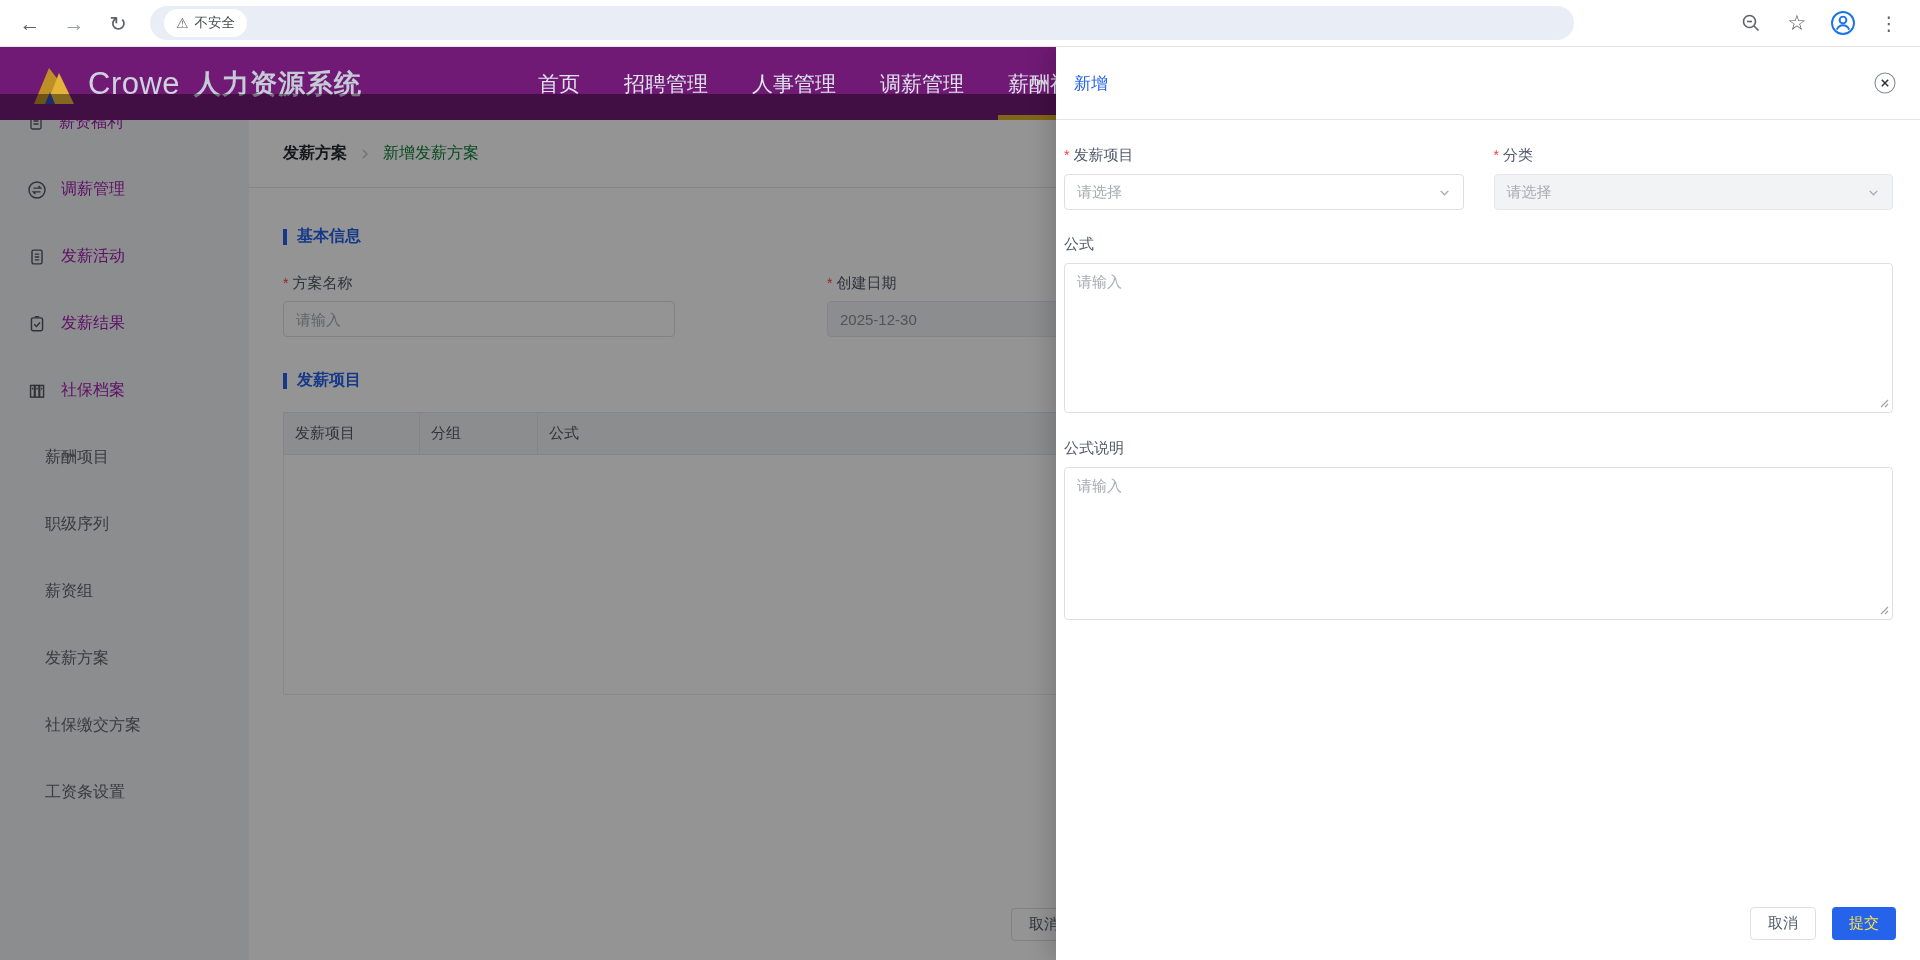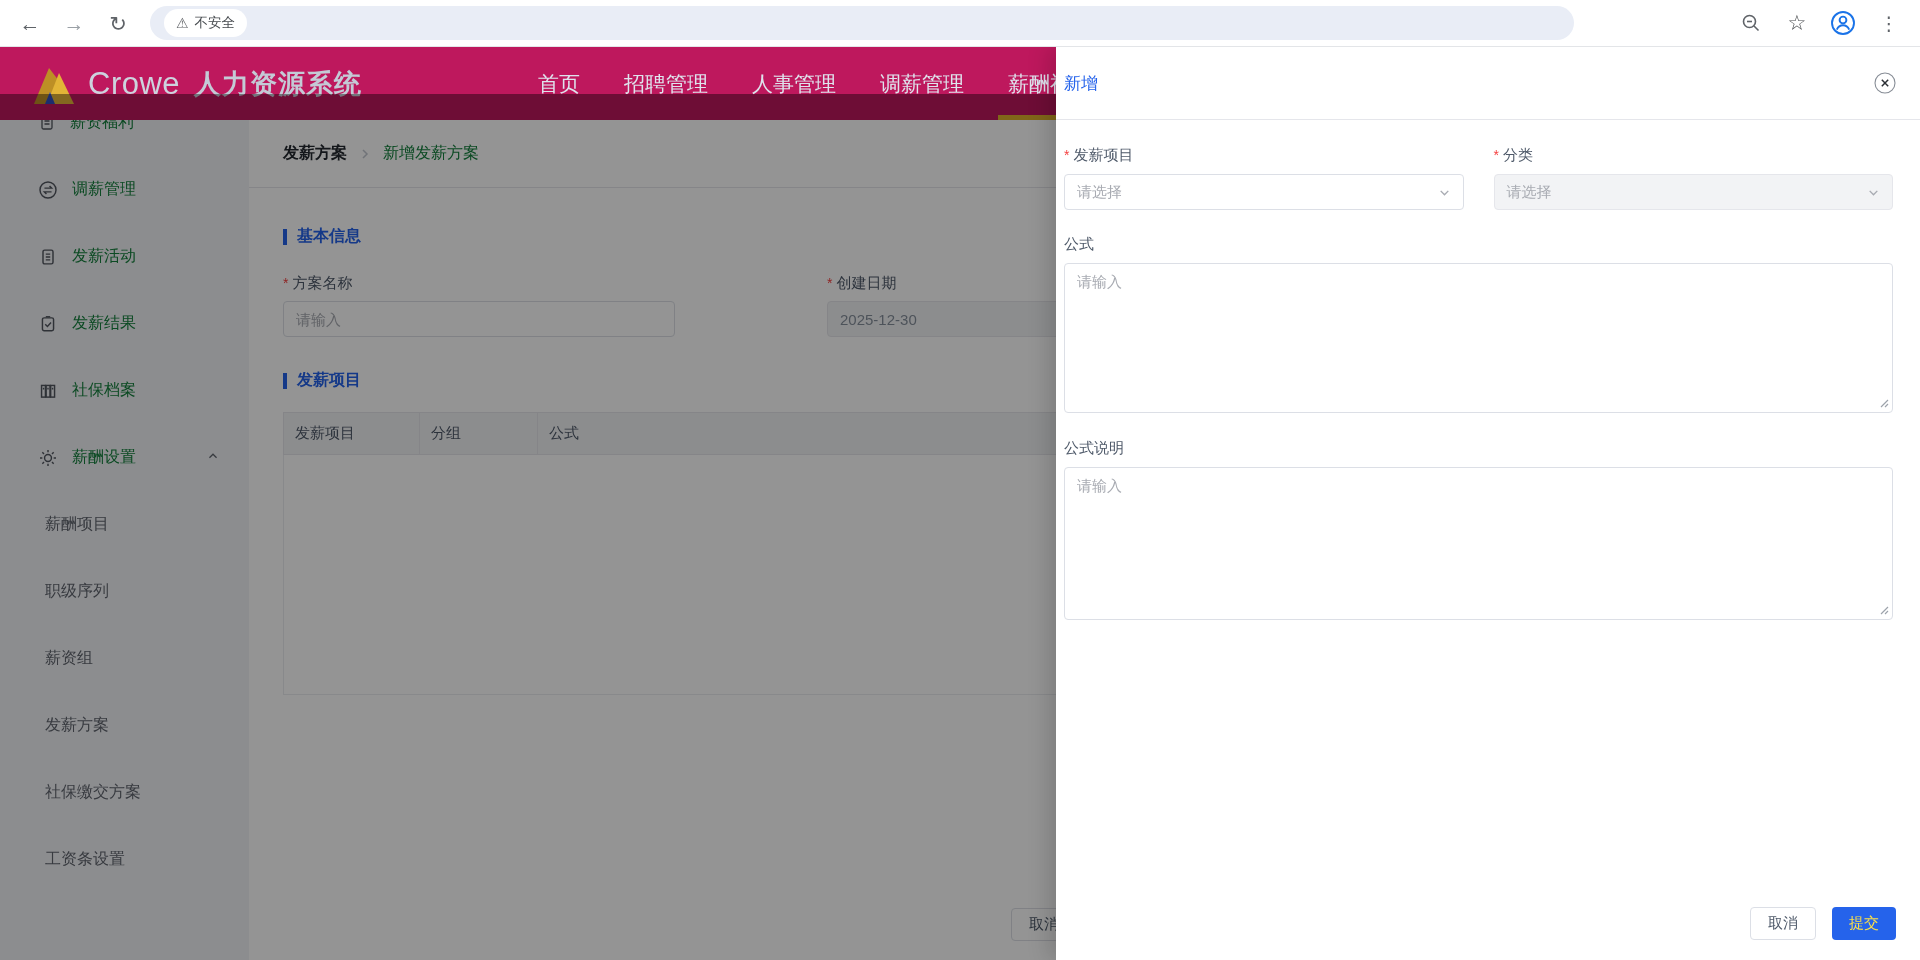--- a/index.html
+++ b/index.html
@@ -18,32 +18,32 @@
   .warn-glyph { font-size:14px; color:#5E6165; }
   .url-text { margin-left:14px; font-size:15.5px; color:#202124; white-space:nowrap; }
   .bb-right { display:flex; align-items:center; margin-left:auto; margin-right:10px; gap:4px; }
   .bb-icon { width:42px; display:flex; align-items:center; justify-content:center; cursor:pointer; }
   .star-glyph { font-size:21px; color:#44474A; }
   .dots-glyph { font-size:19px; color:#5F6368; }
 
   
   .app { position:absolute; top:47px; left:0; right:0; bottom:0; background:#fff; }
 
-  .topnav { position:absolute; top:0; left:0; right:0; height:73px; background:#be185d;
+  .topnav { position:absolute; top:0; left:0; right:0; height:73px; background:#701a75;
     display:flex; align-items:center; }
   .logo { margin-left:32px; display:flex; align-items:flex-end; }
   .brand { margin-left:12px; font-size:31px; color:#CDD3DE; letter-spacing:.5px; }
   .app-name { margin-left:14px; font-size:27px; font-weight:700; color:#C4CAD6; letter-spacing:1px; }
   .top-menu { display:flex; gap:44px; margin-left:176px; height:73px; }
   .menu-item { position:relative; display:flex; align-items:center; font-size:21px; color:#DFE3ED; cursor:pointer; white-space:nowrap; }
   .menu-item.active::after { content:""; position:absolute; left:-10px; right:-10px; bottom:0; height:5px; background:#DDB02B; }
 
   .sidebar { position:absolute; top:73px; left:0; width:249px; bottom:0; background:#F2F3F7; overflow:hidden; }
-  .side-item { height:67px; display:flex; align-items:center; padding-left:38px; gap:14px;
-    color:#15803d; font-size:16px; cursor:pointer; }
+  .side-item { height:67px; display:flex; align-items:center; padding-left:27px; gap:14px;
+    color:#a21caf; font-size:16px; cursor:pointer; }
   .side-item:first-child { margin-top:-31px; }
   .side-item svg { flex:0 0 auto; }
   .side-chevron { margin-left:auto; margin-right:28px; }
   .sub-item { height:67px; display:flex; align-items:center; padding-left:45px;
     color:#61666F; font-size:16px; cursor:pointer; }
 
   .content { position:absolute; top:73px; left:249px; right:0; bottom:0; background:#FFFFFF; }
   .breadcrumb { height:68px; display:flex; align-items:center; padding-left:34px;
     border-bottom:1px solid #E5E6EB; font-size:16px; }
   .crumb-parent { font-weight:700; color:#24292F; cursor:pointer; }
@@ -76,21 +76,21 @@
   .main-cancel { position:absolute; top:788px; left:762px; height:33px; padding:0 17px;
     background:#fff; border:1px solid #DCDFE6; border-radius:4px; font-size:15px; color:#4E5969;
     display:flex; align-items:center; cursor:pointer; }
 
   
   .mask { position:absolute; top:47px; left:0; right:0; bottom:0; background:rgba(0,0,0,0.42); z-index:10; }
 
   
   .drawer { position:absolute; top:47px; left:1056px; right:0; bottom:0; background:#fff; z-index:20;
     box-shadow:-8px 0 20px rgba(0,0,0,0.15); }
-  .drawer-header { height:73px; display:flex; align-items:center; padding:0 24px 0 8px;
+  .drawer-header { height:73px; display:flex; align-items:center; padding:0 24px 0 18px;
     border-bottom:1px solid #E5E6EB; }
   .drawer-title { font-size:17px; color:#2563EB; }
   .drawer-close { margin-left:auto; width:22px; height:22px; cursor:pointer; display:flex; }
   .drawer-body { position:relative; padding:26px 27px 0 8px; height:calc(100% - 74px); }
   .d-row { display:flex; gap:30px; }
   .d-col { flex:1; }
   .d-label { font-size:15px; color:#4E5969; display:flex; gap:4px; align-items:baseline; }
   .select-box { margin-top:9px; height:36px; border:1px solid #DCDFE6; border-radius:4px; background:#fff;
     display:flex; align-items:center; padding:0 12px; font-size:15px; color:#A8ABB2; cursor:pointer; }
   .select-box.disabled { background:#F2F3F5; border-color:#E5E6EB; cursor:not-allowed; }
@@ -199,32 +199,20 @@
     </div>
     <div class="side-item">
       <svg width="20" height="20" viewBox="0 0 18 18" fill="none" stroke="#51565F" stroke-width="1.3">
         <rect x="3.2" y="4" width="3.5" height="10.5"></rect>
           <rect x="7.3" y="4" width="3.5" height="10.5"></rect>
         <rect x="11.4" y="4" width="3.5" height="10.5"></rect>
           <path d="M5 6v1.6M9 6v1.6M13.1 6v1.6"></path>
       </svg>
       <span>社保档案</span>
     </div>
-    <div class="side-item">
-      <svg width="20" height="20" viewBox="0 0 18 18" fill="none" stroke="#51565F" stroke-width="1.3">
-        <circle cx="9" cy="9" r="3.1"></circle>
-        <path d="M9 1.8v2.1M9 14.1v2.1M1.8 9h2.1M14.1 9h2.1M3.9 3.9l1.5 1.5M12.6 12.6l1.5 1.5M14.1 3.9l-1.5 1.5M5.4 12.6l-1.5 1.5"></path>
-      </svg>
-      <span>薪酬设置</span>
-      <span class="side-chevron">
-        <svg width="16" height="16" viewBox="0 0 18 18" fill="none" stroke="#61666F" stroke-width="1.4">
-          <path d="M5 11l4-4 4 4"></path>
-        </svg>
-      </span>
-    </div>
     <div class="sub-item">薪酬项目</div>
     <div class="sub-item">职级序列</div>
     <div class="sub-item">薪资组</div>
     <div class="sub-item">发薪方案</div>
     <div class="sub-item">社保缴交方案</div>
     <div class="sub-item">工资条设置</div>
   </div>
 
   <div class="content">
     <div class="breadcrumb">

